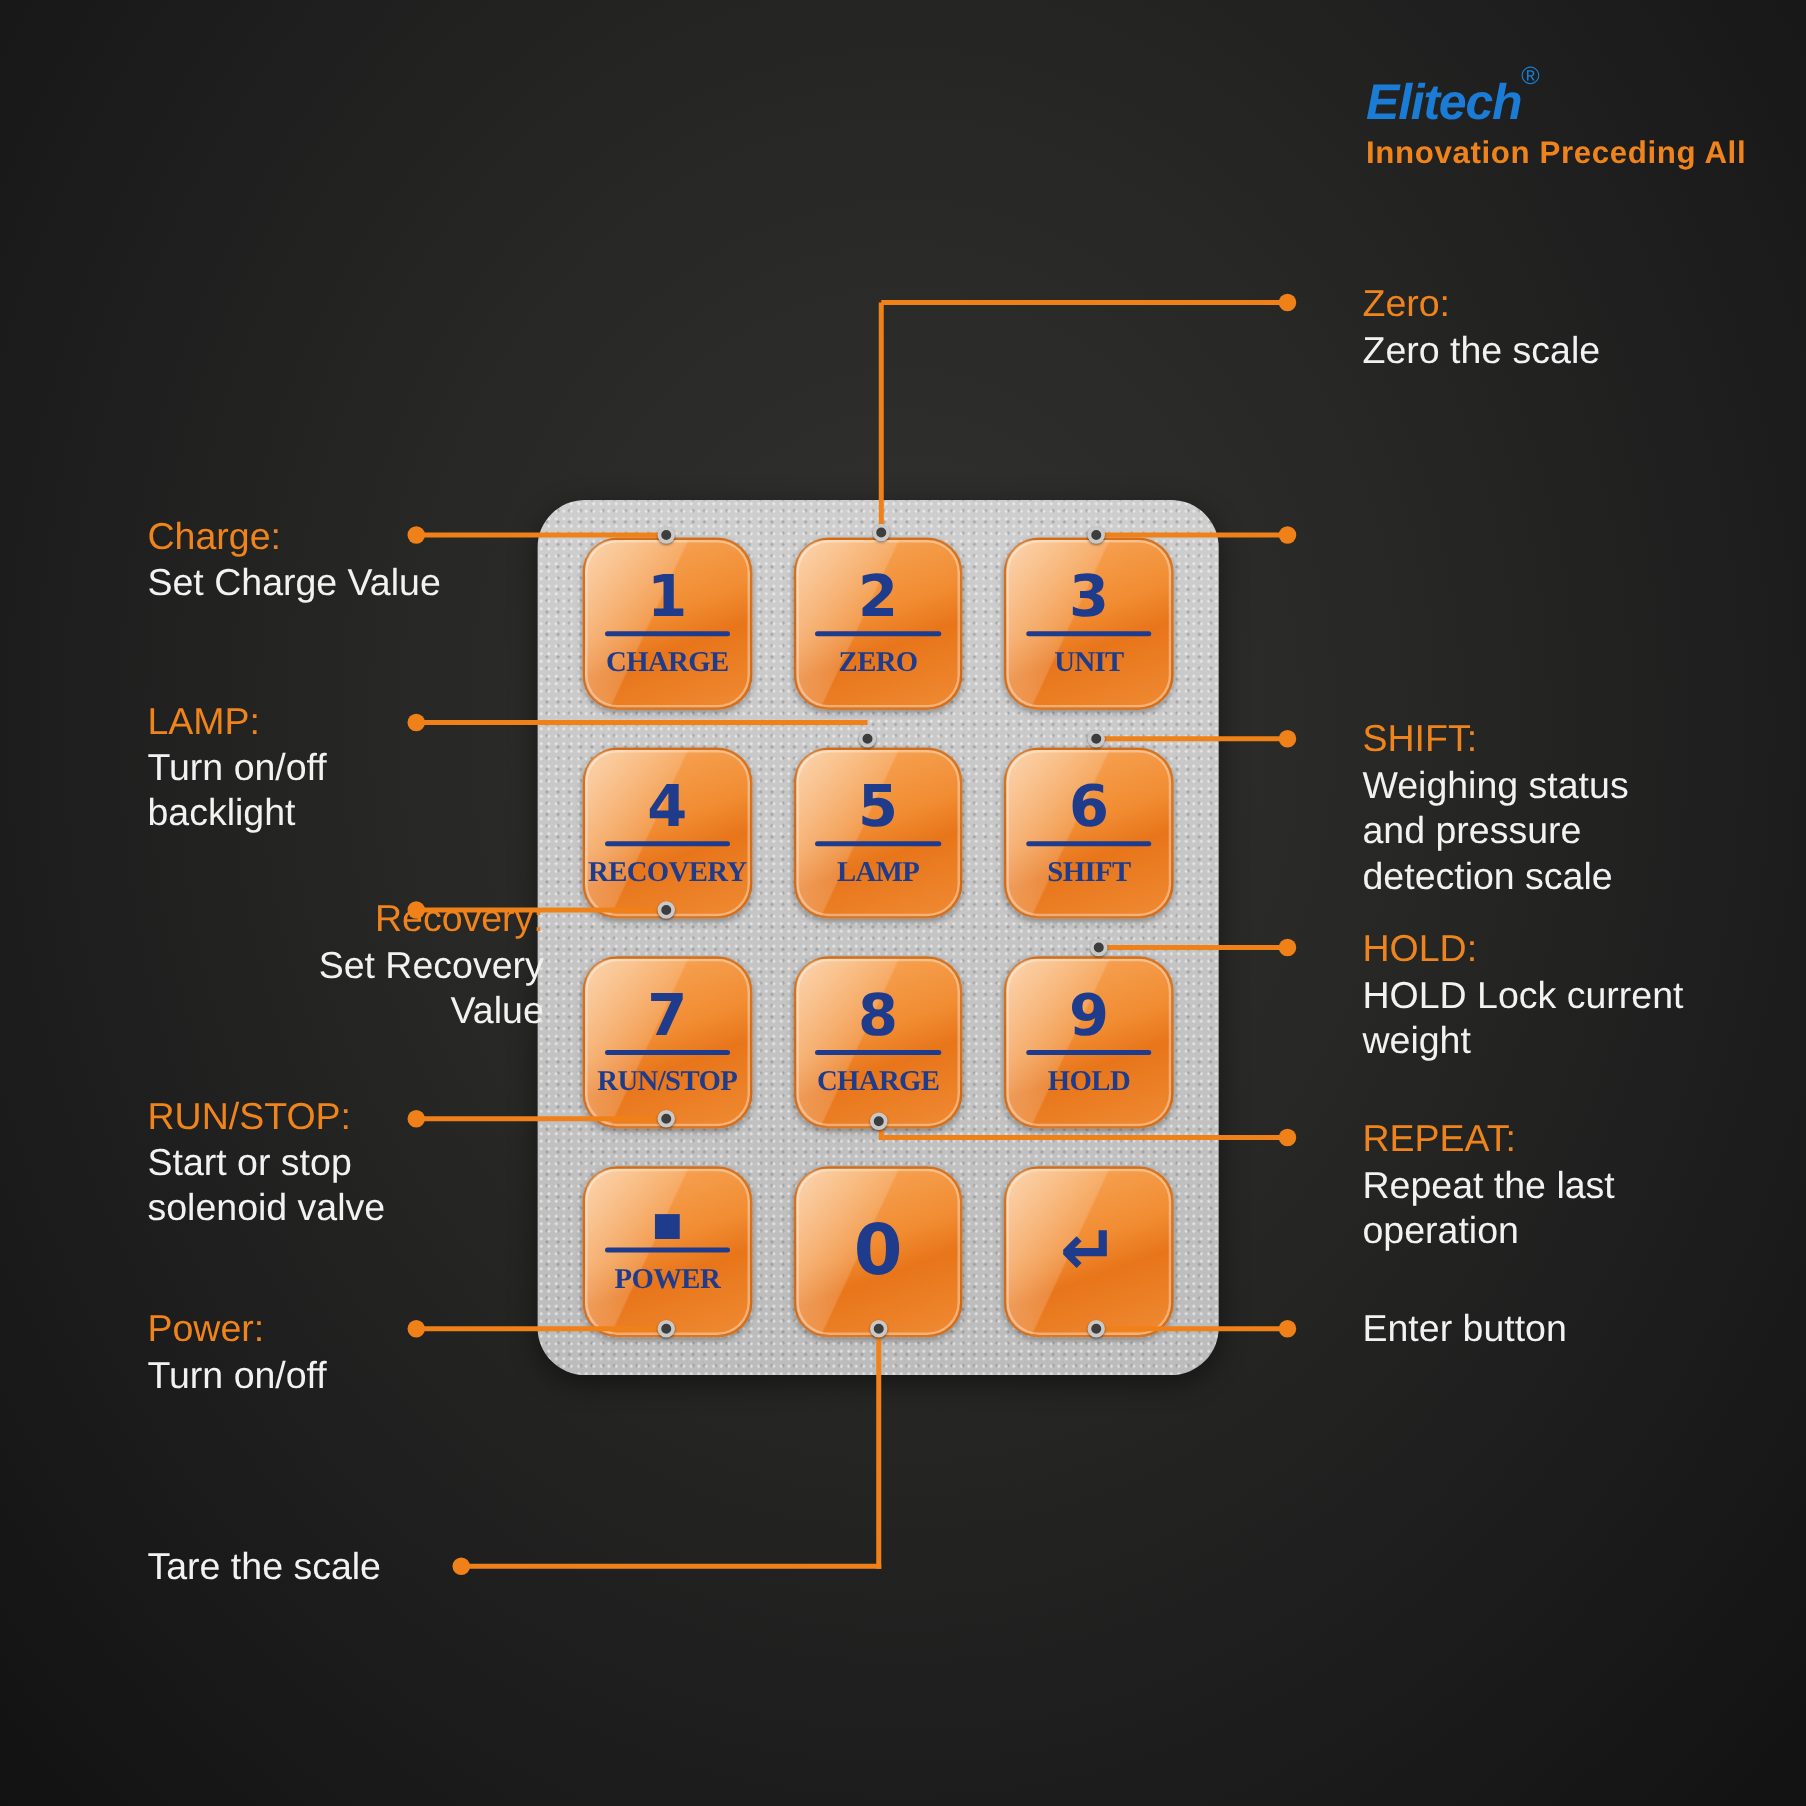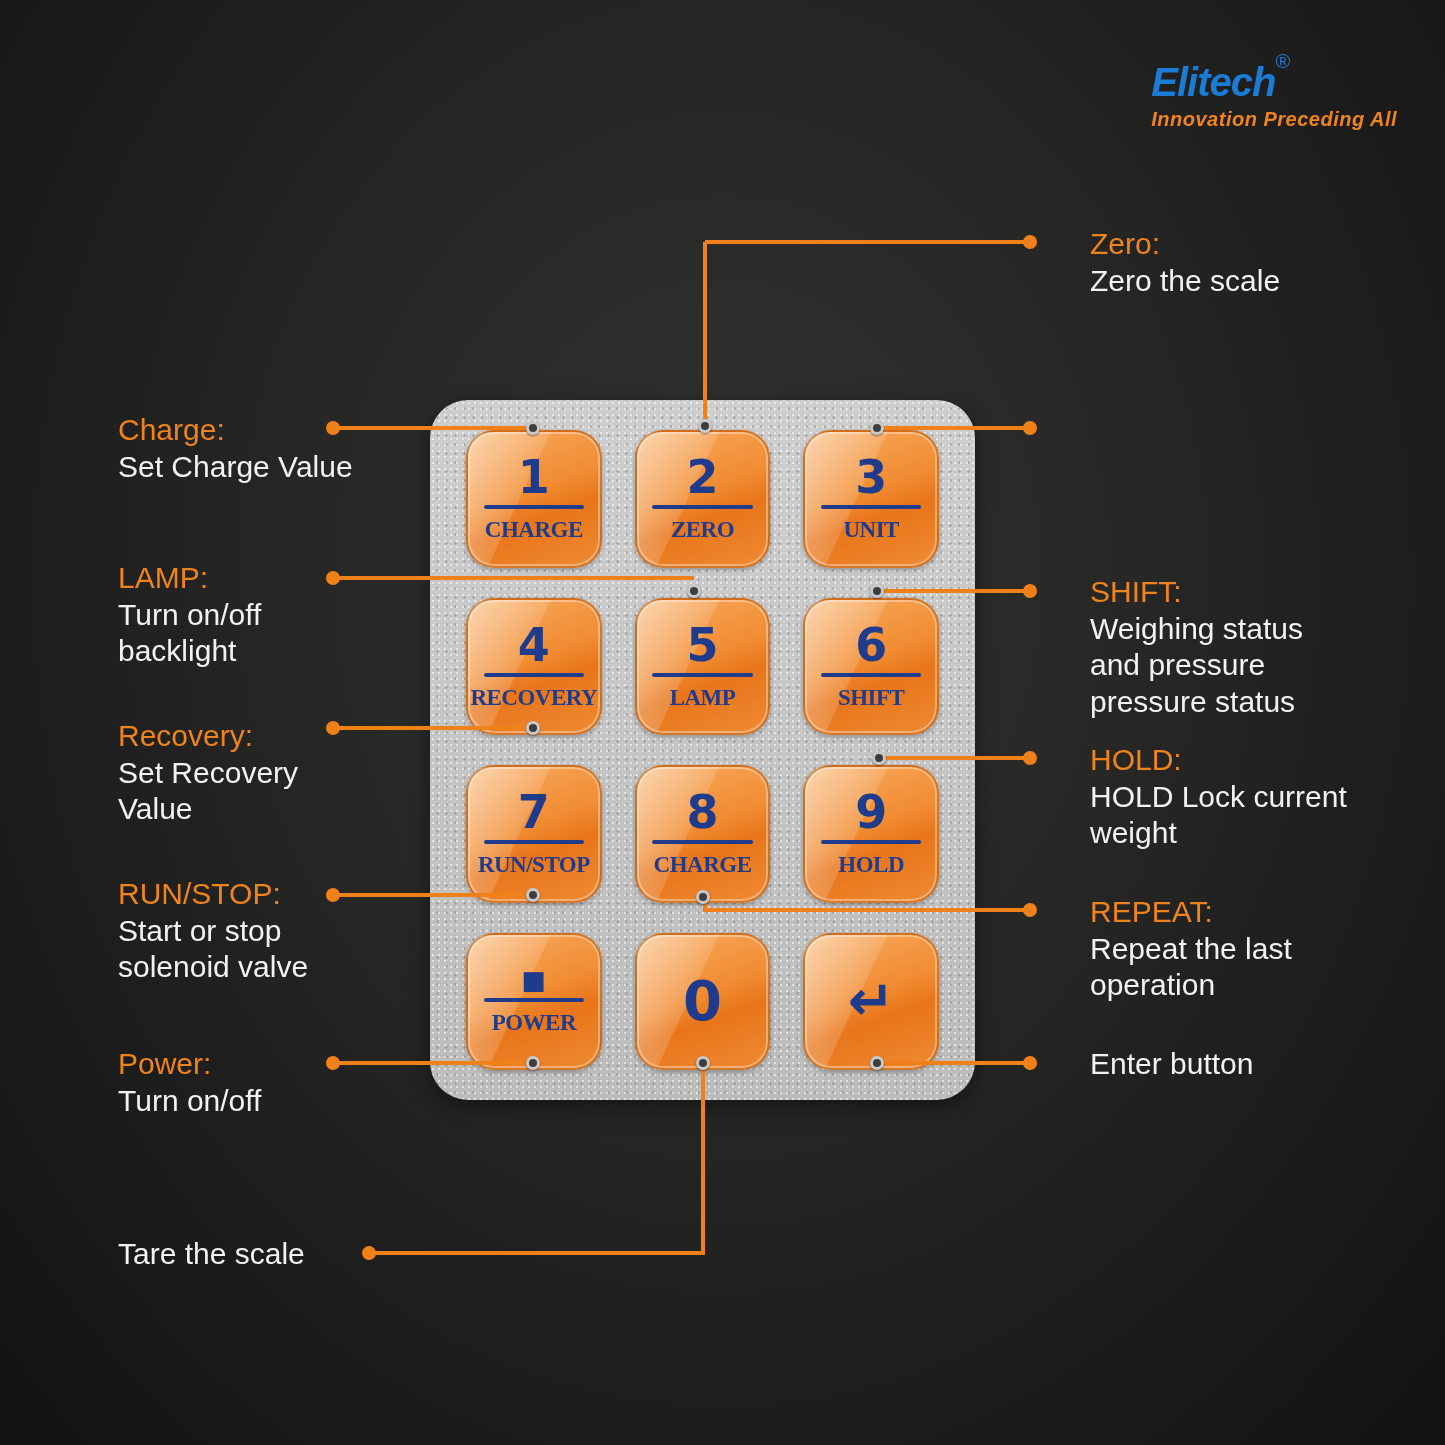--- a/index.html
+++ b/index.html
@@ -5,21 +5,21 @@
   html,body{margin:0;padding:0;background:#111;}
   .stage{
     position:relative;width:1445px;height:1445px;overflow:hidden;
     background:radial-gradient(ellipse at 50% 40%, #32322f 0%, #272726 40%, #1b1b1b 75%, #121212 100%);
     font-family:"Liberation Sans", sans-serif;
   }
   
   .logo{position:absolute;top:50px;right:48px;text-align:left;}
   .logo .brand{font-size:40px;font-weight:bold;color:#1b7cd5;letter-spacing:-1px;line-height:1;font-style:italic;}
   .logo .reg{font-size:20px;color:#1b7cd5;vertical-align:28px;font-style:normal;}
-  .logo .tagline{margin-top:6px;font-size:20px;font-weight:bold;font-style:italic;color:#f0841c;letter-spacing:.5px;}
+  .logo .tagline{margin-top:6px;font-size:25px;font-weight:bold;color:#f0841c;letter-spacing:.5px;}
   
   .panel{
     position:absolute;left:430px;top:400px;width:545px;height:700px;border-radius:38px;
     background-color:#c3c3c3;
     background-image:
       radial-gradient(rgba(255,255,255,.55) 1px, transparent 1.4px),
       radial-gradient(rgba(110,110,110,.4) 1px, transparent 1.4px),
       linear-gradient(180deg,#cecece,#bcbcbc);
     background-size:6px 6px, 9px 9px, 100% 100%;
     background-position:0 0, 3px 4px, 0 0;
@@ -172,21 +172,21 @@
 
   <div class="callout" style="left:118px;top:412px;width:300px;">
     <div class="c-title">Charge:</div>
     <div class="c-desc">Set Charge Value</div>
   </div>
   <div class="callout" style="left:118px;top:560px;">
     <div class="c-title">LAMP:</div>
     <div class="c-desc">Turn on/off
 backlight</div>
   </div>
-  <div class="callout" style="left:118px;top:718px;">
+  <div class="callout" style="left:105px;top:718px;text-align:right;">
     <div class="c-title">Recovery:</div>
     <div class="c-desc">Set Recovery
 Value</div>
   </div>
   <div class="callout" style="left:118px;top:876px;">
     <div class="c-title">RUN/STOP:</div>
     <div class="c-desc">Start or stop
 solenoid valve</div>
   </div>
   <div class="callout" style="left:118px;top:1046px;">
@@ -198,21 +198,21 @@
   </div>
 
   <div class="callout" style="left:1090px;top:226px;">
     <div class="c-title">Zero:</div>
     <div class="c-desc">Zero the scale</div>
   </div>
   <div class="callout" style="left:1090px;top:574px;">
     <div class="c-title">SHIFT:</div>
     <div class="c-desc">Weighing status
 and pressure
-pressure status</div>
+detection scale</div>
   </div>
   <div class="callout" style="left:1090px;top:742px;">
     <div class="c-title">HOLD:</div>
     <div class="c-desc">HOLD Lock current
 weight</div>
   </div>
   <div class="callout" style="left:1090px;top:894px;">
     <div class="c-title">REPEAT:</div>
     <div class="c-desc">Repeat the last
 operation</div>

